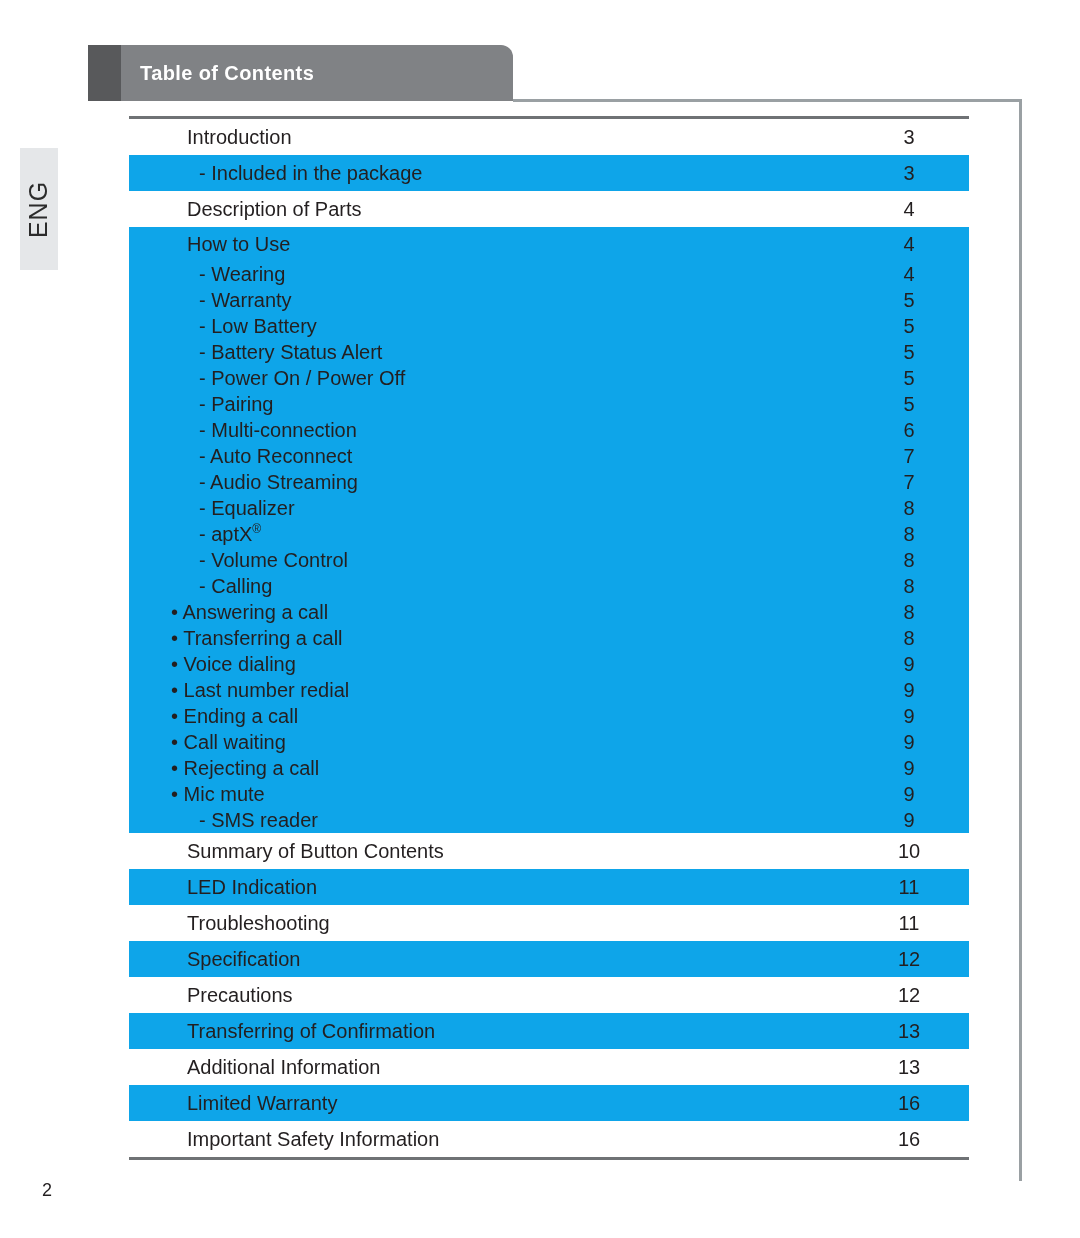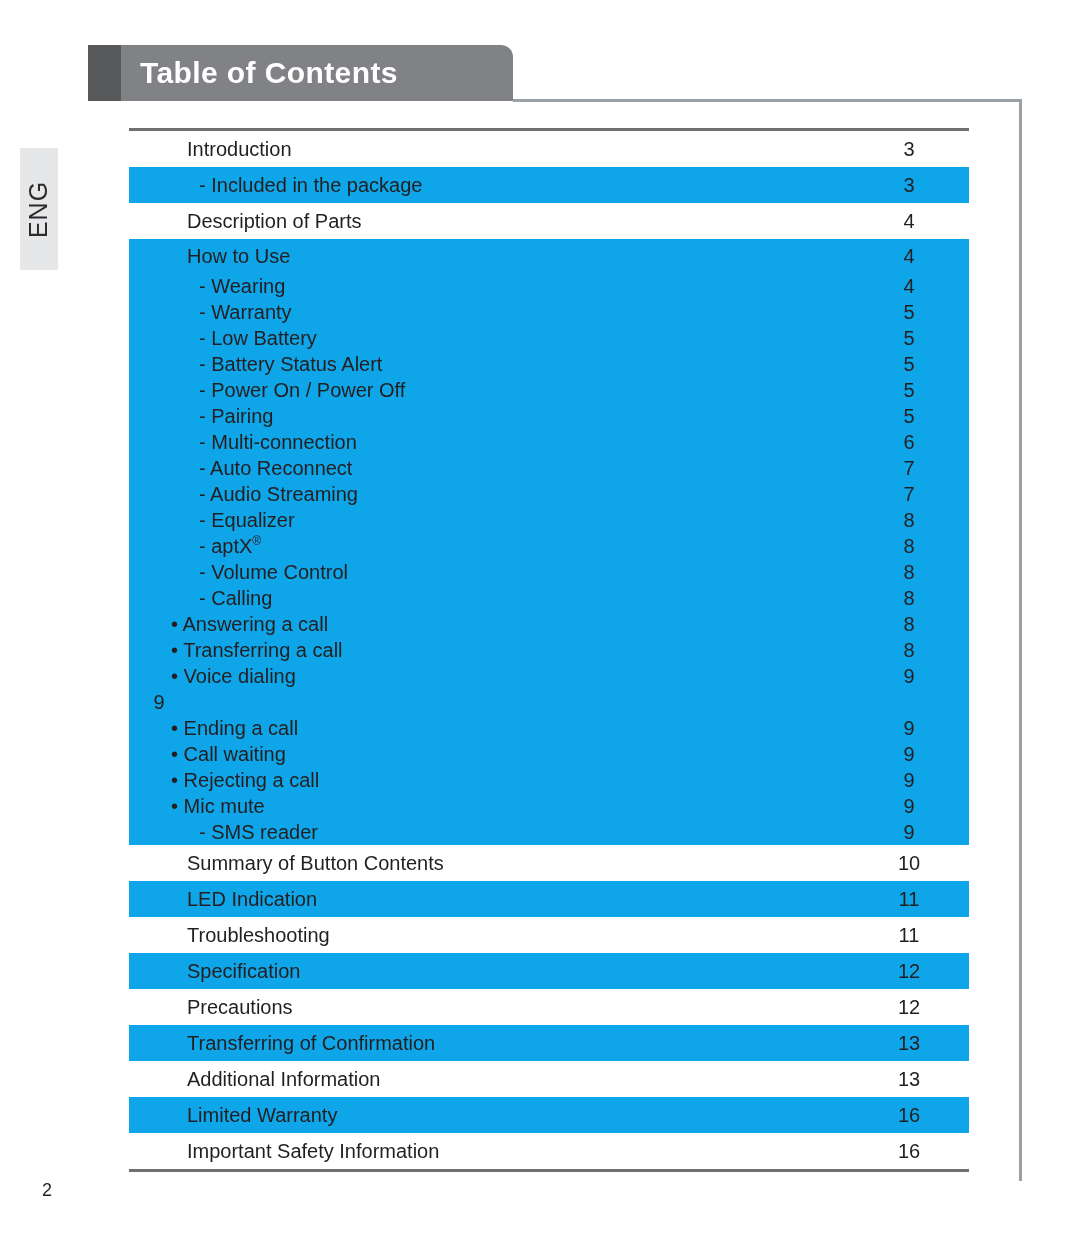--- a/index.html
+++ b/index.html
@@ -72,31 +72,31 @@
     left: 0;
     top: 0;
     width: 33px;
     height: 56px;
     background: #58595b;
   }
   #page-title {
     position: relative;
     margin-left: 52px;
     color: #ffffff;
-    font-size: 30px;
+    font-size: 20px;
     font-weight: bold;
     letter-spacing: 0.4px;
     font-family: "Liberation Sans", sans-serif;
   }
 
   
   #toc {
     position: absolute;
     left: 129px;
-    top: 128px;
+    top: 116px;
     width: 840px;
   }
   #toc-top-rule {
     height: 3px;
     background: #6f7275;
     margin-bottom: 0px;
   }
   #toc-bottom-rule {
     height: 3px;
     background: #6f7275;
@@ -247,20 +247,21 @@
       </div>
       <div class="toc-row lvl-2 tight shaded">
         <span class="toc-title">• Transferring a call</span>
         <span class="toc-page">8</span>
       </div>
       <div class="toc-row lvl-2 tight shaded">
         <span class="toc-title">• Voice dialing</span>
         <span class="toc-page">9</span>
       </div>
       <div class="toc-row lvl-2 tight shaded">
+        <span class="toc-title">• Last number redial</span>
         <span class="toc-page">9</span>
       </div>
       <div class="toc-row lvl-2 tight shaded">
         <span class="toc-title">• Ending a call</span>
         <span class="toc-page">9</span>
       </div>
       <div class="toc-row lvl-2 tight shaded">
         <span class="toc-title">• Call waiting</span>
         <span class="toc-page">9</span>
       </div>

